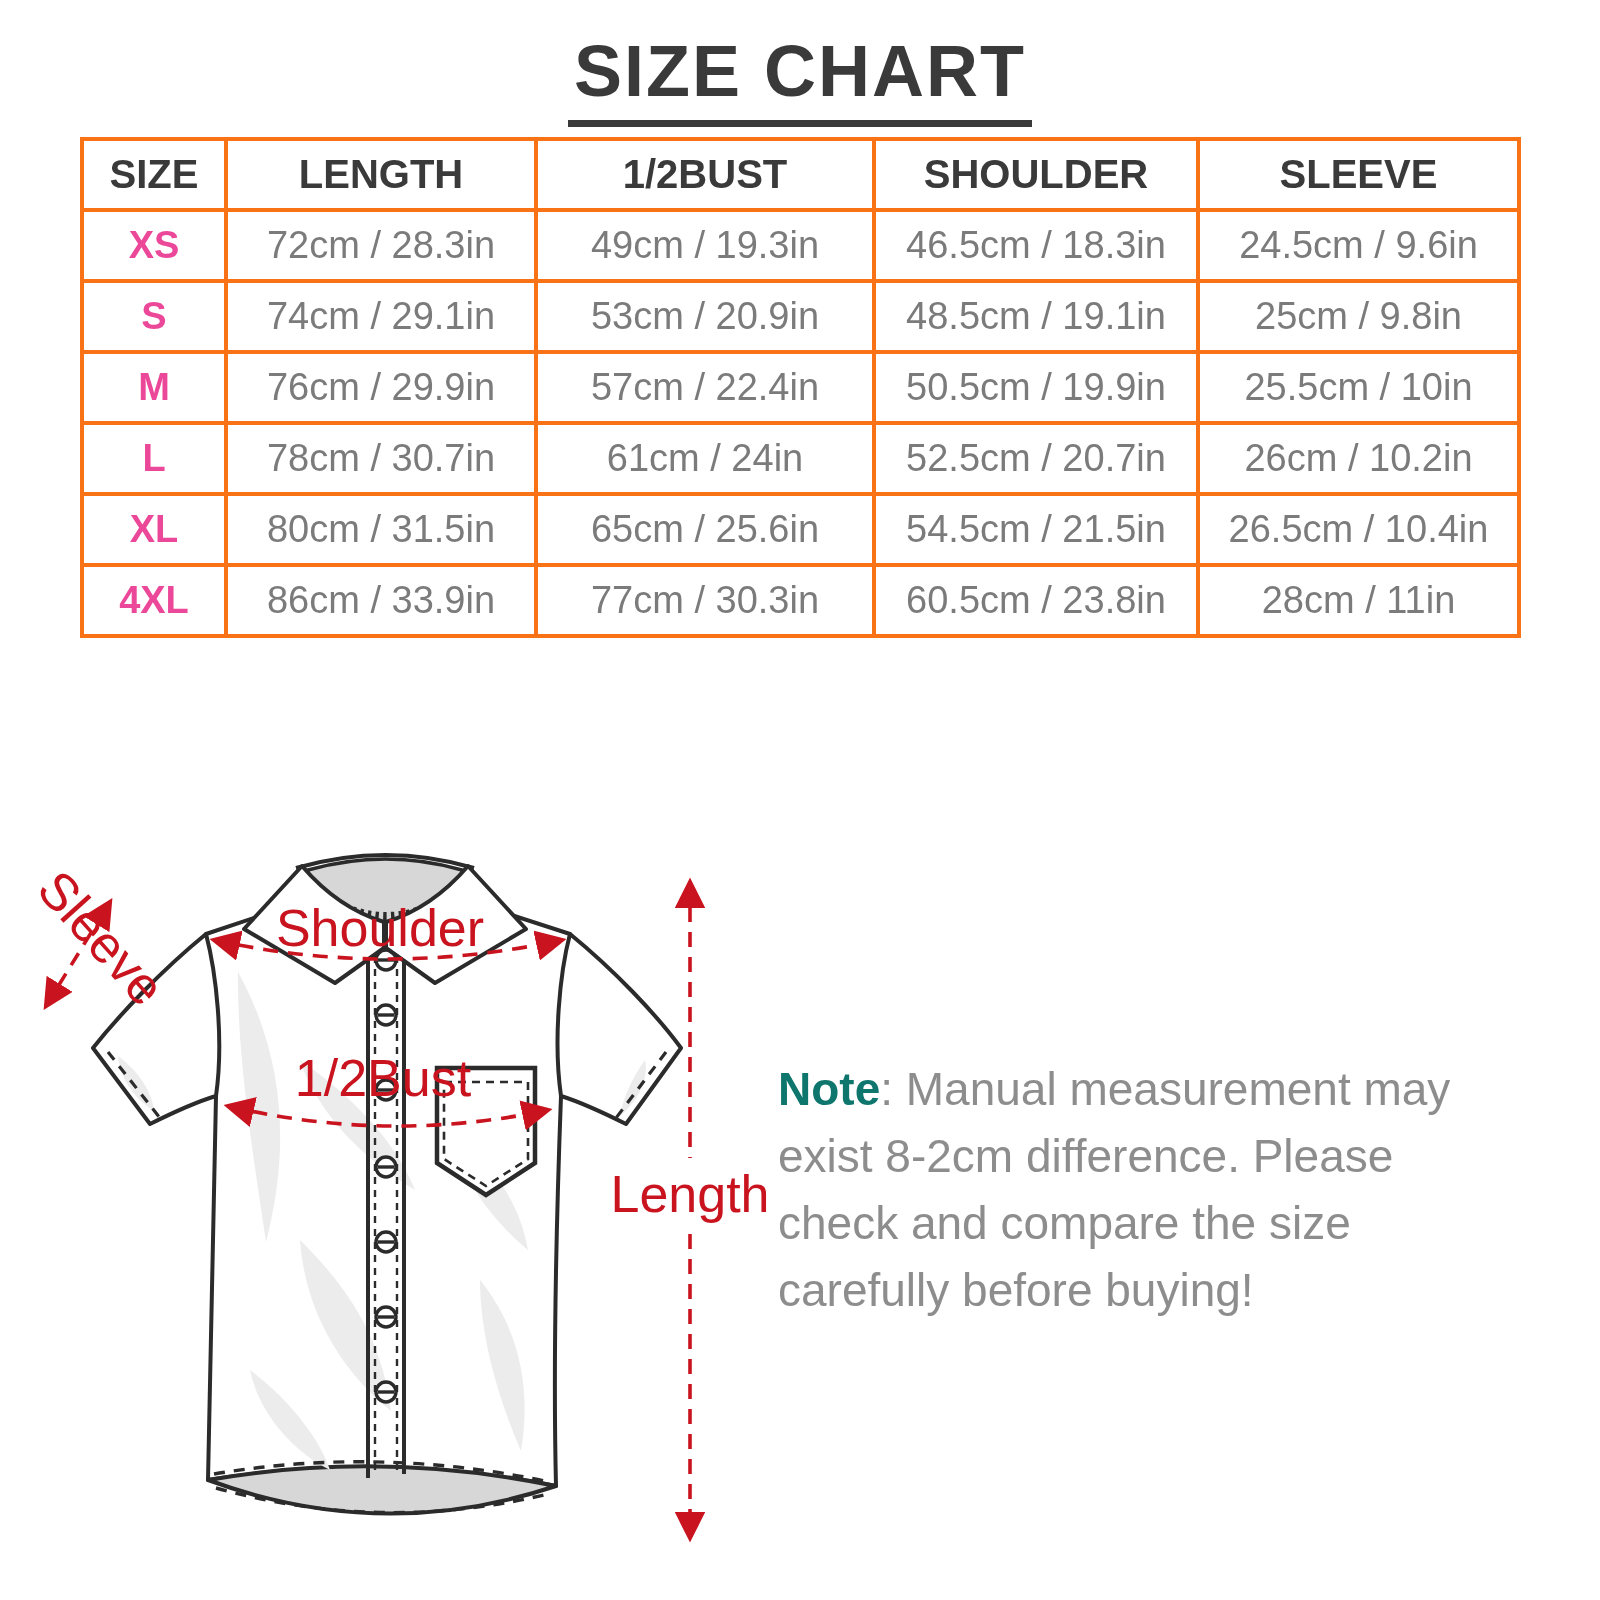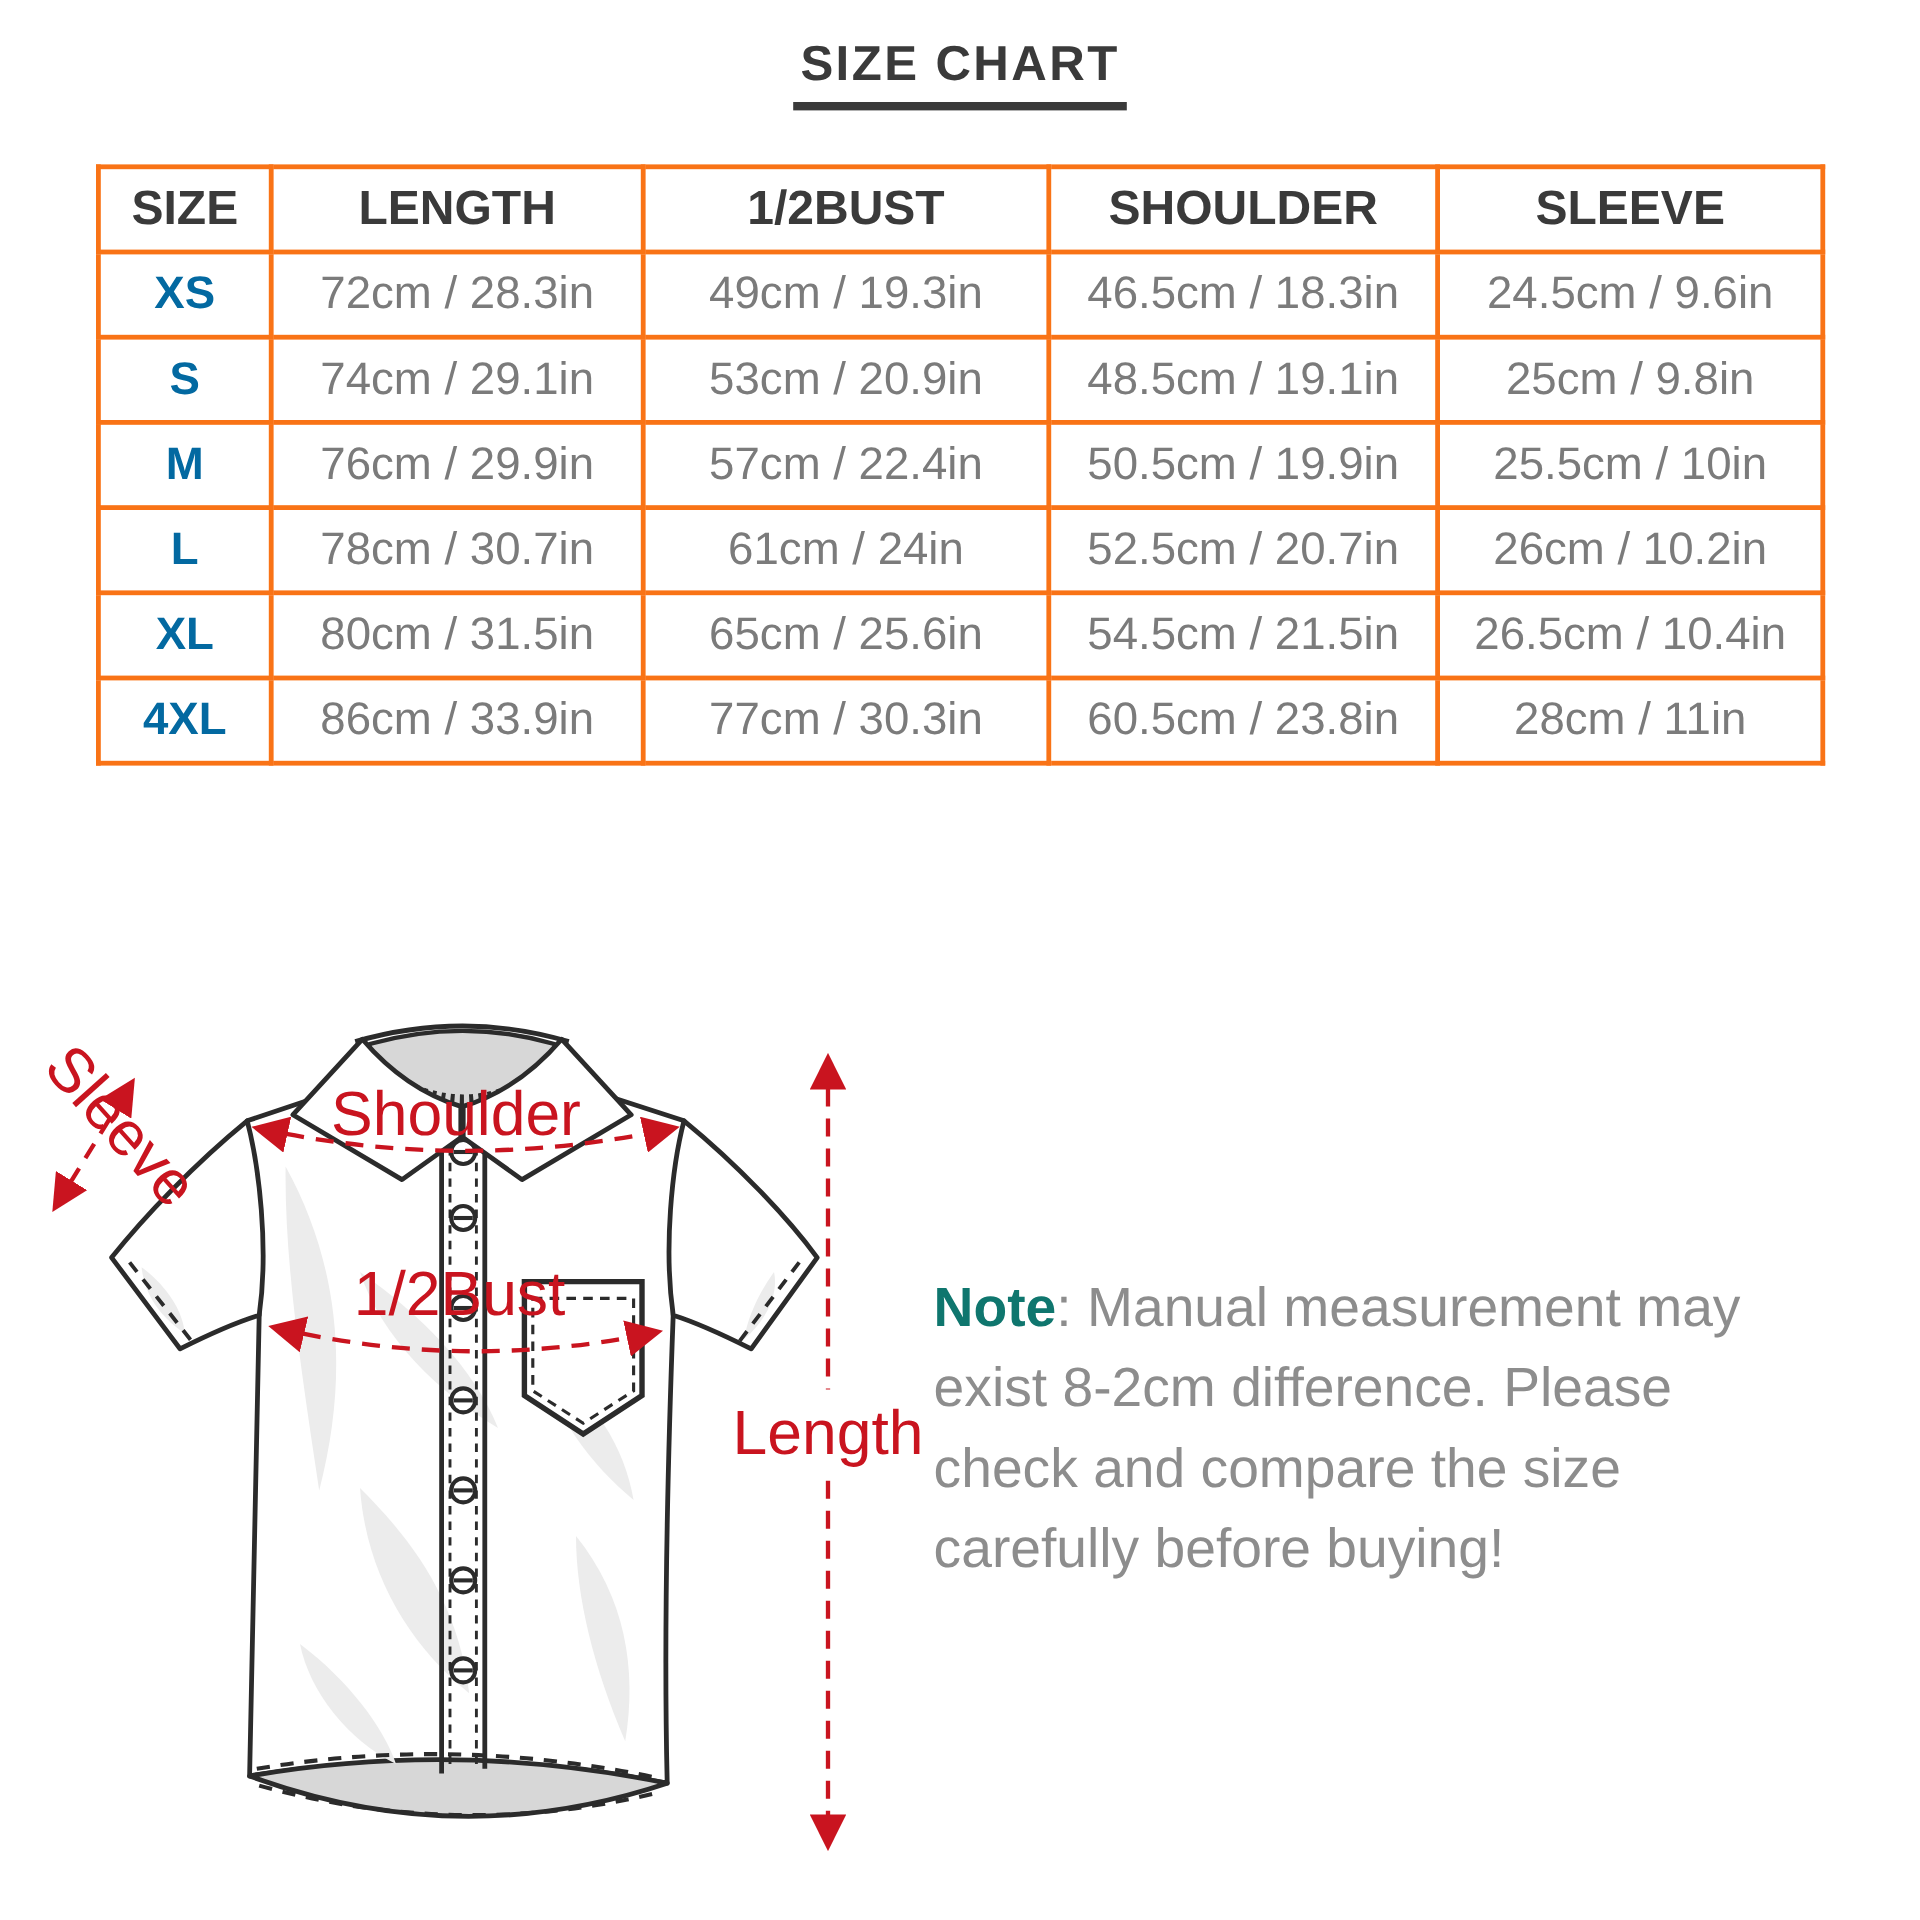--- a/index.html
+++ b/index.html
@@ -1,30 +1,30 @@
 <!DOCTYPE html>
 <html><head>
 <meta charset="utf-8">
 <style>
   html,body{margin:0;padding:0;background:#ffffff;}
   #page{position:relative;width:1600px;height:1600px;background:#ffffff;overflow:hidden;
         font-family:"Liberation Sans", sans-serif;}
 
   
   #title-wrap{position:absolute;top:30px;left:0;width:1600px;text-align:center;}
-  #page-title{display:inline-block;font-size:41px;font-weight:bold;color:#3a3a3a;
+  #page-title{display:inline-block;font-size:72px;font-weight:bold;color:#3a3a3a;
               letter-spacing:2px;border-bottom:7px solid #3a3a3a;padding:0 6px 8px 6px;}
 
   
   #size-table{position:absolute;left:80px;top:137px;width:1437px;border-collapse:collapse;
               table-layout:fixed;}
   #size-table th, #size-table td{border:4px solid #f97316;text-align:center;vertical-align:middle;
               height:67px;padding:0;white-space:nowrap;overflow:hidden;}
   #size-table thead th{font-size:40px;font-weight:bold;color:#3a3a3a;}
-  #size-table tbody th{font-size:38px;font-weight:bold;color:#0369a1;}
+  #size-table tbody th{font-size:38px;font-weight:bold;color:#ec4899;}
   #size-table tbody td{font-size:38px;font-weight:normal;color:#7b7b7b;}
 
   
   #diagram{position:absolute;left:0px;top:810px;width:770px;height:790px;}
 
   
   #note{position:absolute;left:778px;top:1056px;width:700px;
         font-size:46px;line-height:67px;color:#8d8d8d;}
   #note .note-label{font-weight:bold;color:#0f766e;}
 </style>

